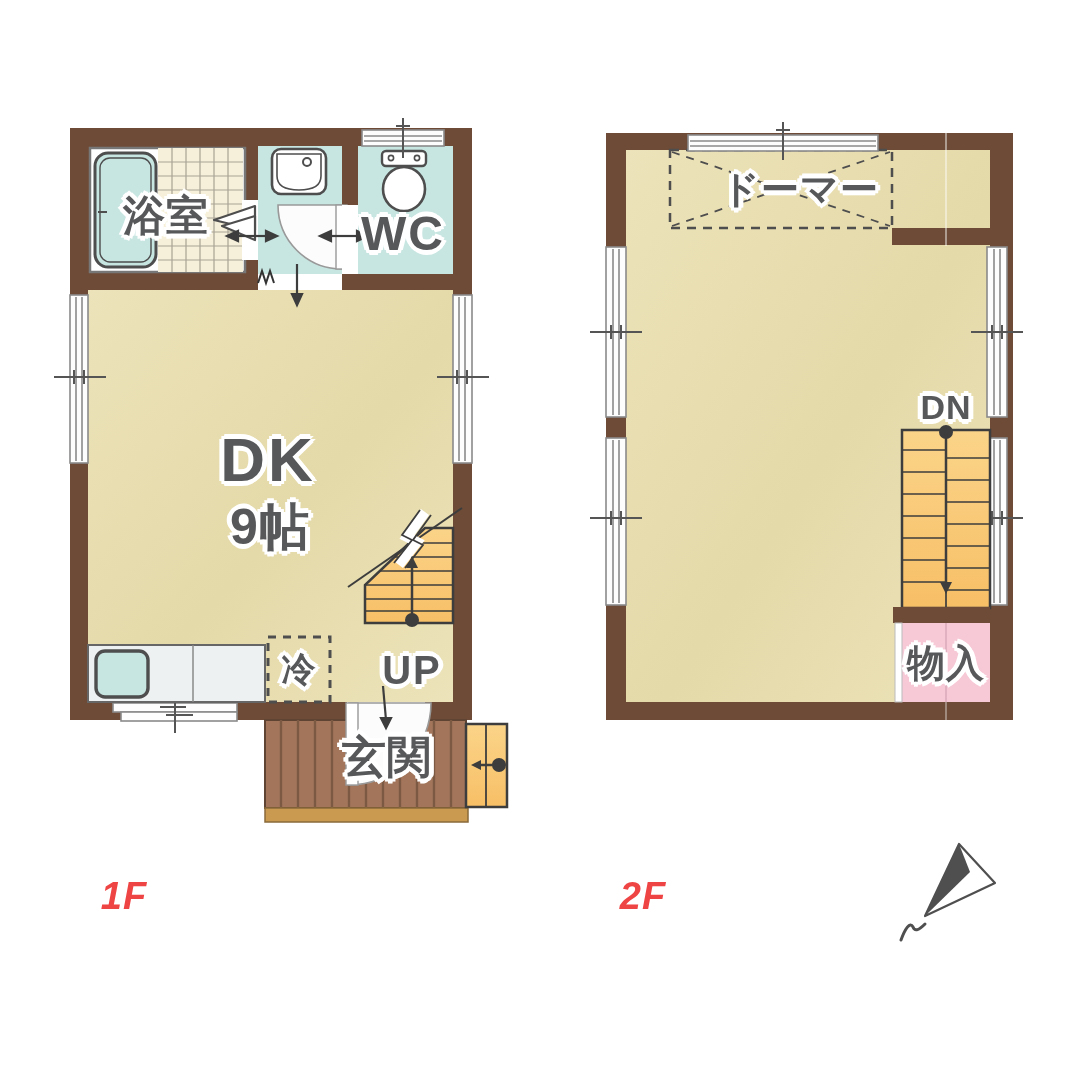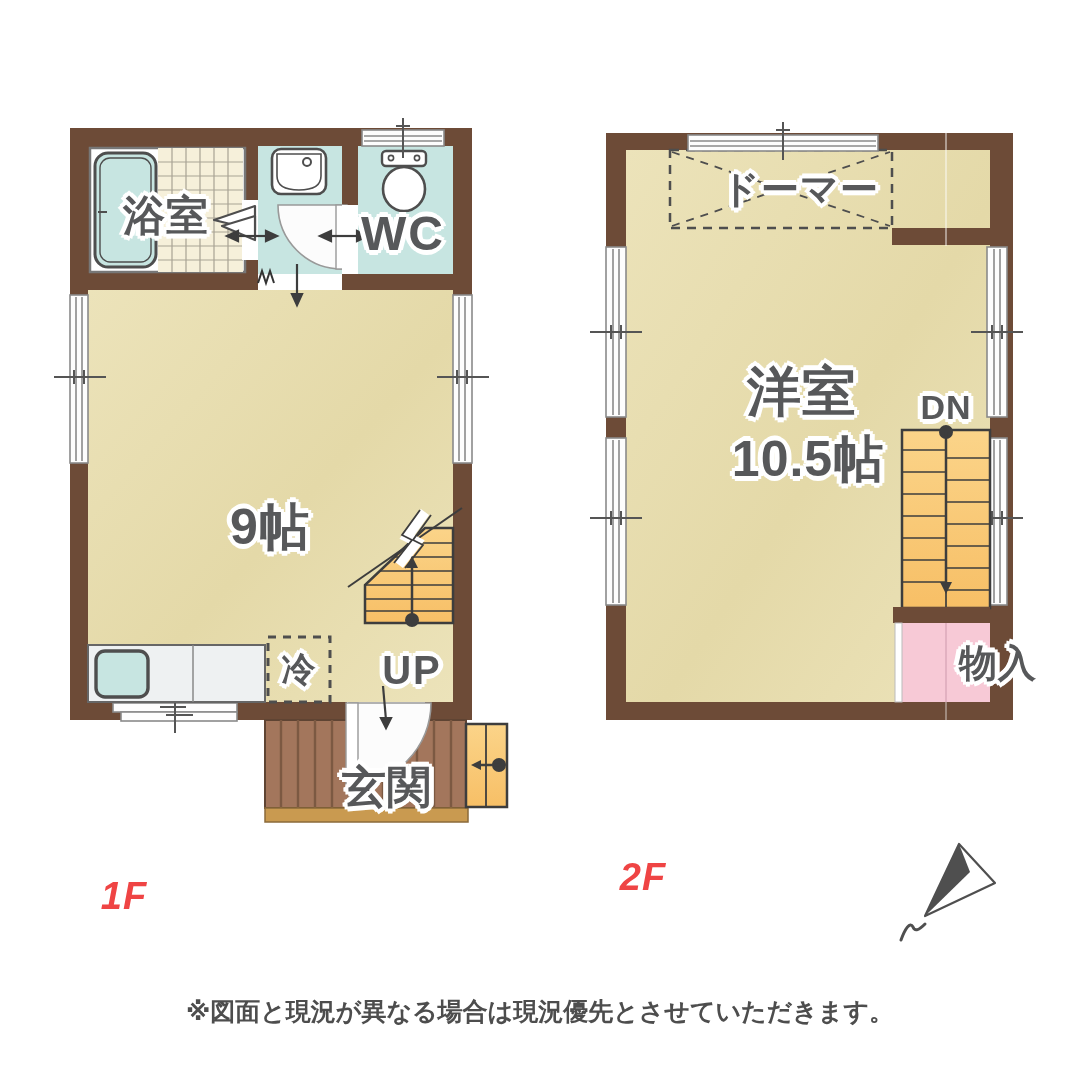--- a/index.html
+++ b/index.html
@@ -10,28 +10,28 @@
        white-space:nowrap;line-height:1;letter-spacing:1px;}
   .halo{text-shadow:-3px -3px 0 #fff,0 -4px 0 #fff,3px -3px 0 #fff,-4px 0 0 #fff,4px 0 0 #fff,
         -3px 3px 0 #fff,0 4px 0 #fff,3px 3px 0 #fff,-5px 0 0 #fff,5px 0 0 #fff,0 -5px 0 #fff,0 5px 0 #fff;}
   .floor-tag{font-style:italic;font-weight:800;color:#ef4444;font-size:38px;}
   .bath-l{left:166px;top:216px;font-size:42px;}
   .wc-l{left:403px;top:234px;font-size:48px;letter-spacing:2px;}
   .dk-l{left:268px;top:460px;font-size:62px;letter-spacing:3px;}
   .dk-s{left:270px;top:527px;font-size:50px;text-align:right;}
   .fridge-l{left:299px;top:669px;font-size:34px;}
   .up-l{left:412px;top:670px;font-size:40px;letter-spacing:2px;}
-  .genkan-l{left:387px;top:757px;font-size:44px;margin-top:30px;}
+  .genkan-l{left:387px;top:757px;font-size:44px;}
   .f1-l{left:124px;top:896px;}
   .dormer-l{left:781px;top:189px;font-size:38px;margin-left:19px;}
   .room2-l{left:802px;top:391px;font-size:54px;}
   .room2-s{left:808px;top:459px;font-size:50px;}
   .dn-l{left:946px;top:407px;font-size:34px;}
-  .storage-l{left:998px;top:663px;font-size:38px;}
-  .f2-l{left:643px;top:877px;}
+  .storage-l{left:946px;top:663px;font-size:38px;}
+  .f2-l{left:643px;top:896px;}
   .disclaimer{position:absolute;left:540px;top:1011px;transform:translate(-50%,-50%);
               color:#4d4d4d;font-size:25px;font-weight:700;white-space:nowrap;}
 </style>
 </head>
 <body>
 
 <div class="stage">
 
 <svg class="plan-svg" width="1080" height="1080" viewBox="0 0 1080 1080">
   <defs>
@@ -262,28 +262,26 @@
 
   <g>
     <polygon points="959,844 995,883 925,916" fill="#ffffff" stroke="#4f4f4f" stroke-width="2.2" stroke-linejoin="round"></polygon>
     <polygon points="959,844 970,872 925,916" fill="#4f4f4f"></polygon>
     <path d="M901,940 C905,929 910,921 913,927 C915,932 919,930 925,924" fill="none" stroke="#4f4f4f" stroke-width="3" stroke-linecap="round"></path>
   </g>
 </svg>
 
 <div class="lbl halo bath-l">浴室</div>
 <div class="lbl halo wc-l">WC</div>
+<div class="lbl halo dk-l">DK</div>
 <div class="lbl halo dk-s">9帖</div>
 <div class="lbl halo fridge-l">冷</div>
 <div class="lbl halo up-l">UP</div>
 <div class="lbl halo genkan-l">玄関</div>
 <div class="lbl floor-tag f1-l">1F</div>
 
 <div class="lbl halo dormer-l">ドーマー</div>
-<div class="lbl halo room2-l">洋室</div>
-<div class="lbl halo room2-s">10.5帖</div>
 <div class="lbl halo dn-l">DN</div>
 <div class="lbl halo storage-l">物入</div>
 <div class="lbl floor-tag f2-l">2F</div>
 
-<div class="disclaimer">※図面と現況が異なる場合は現況優先とさせていただきます。</div>
 
 </div>
 
 </body></html>

